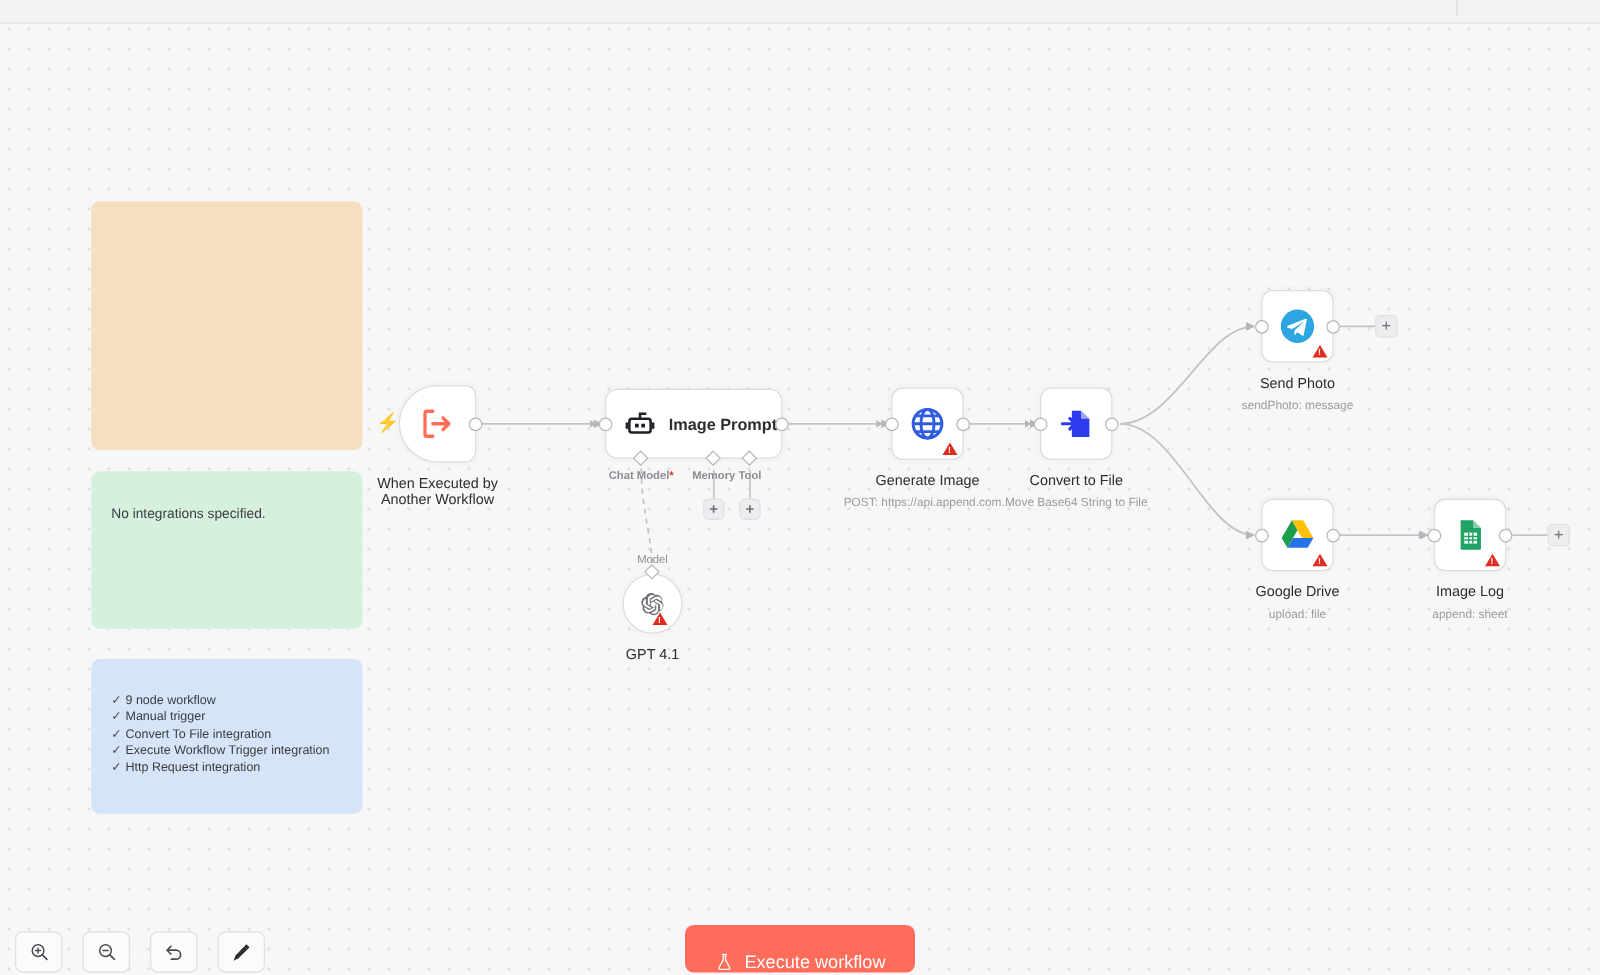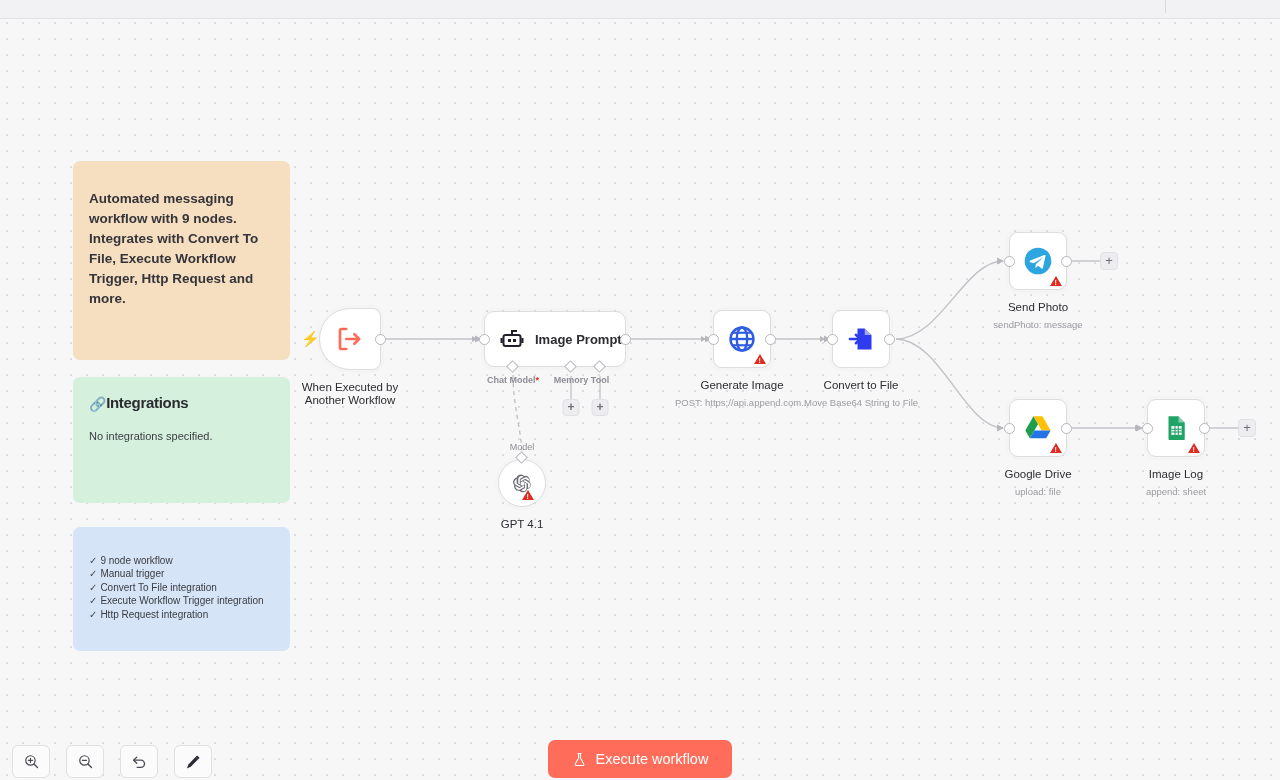--- a/index.html
+++ b/index.html
@@ -190,44 +190,42 @@
   #zoom-in-btn   { left: 12px; }
   #zoom-out-btn  { left: 66px; }
   #reset-zoom-btn{ left: 120px; }
   #tidy-btn      { left: 174px; }
 
   #execute-btn {
     position: absolute; left: 548px; bottom: 2px;
     width: 184px; height: 38px;
     background: #ff6d5a; border: none; border-radius: 7px;
     color: #ffffff; font-size: 14.5px; font-family: "Liberation Sans", sans-serif;
-    display: flex; align-items: center; justify-content: center; gap: 9px;
+    display: flex; align-items: flex-end; justify-content: center; gap: 9px;
     cursor: pointer;
   }
 </style>
 </head>
 <body>
 
 <div id="app">
 
   <div class="topbar">
     <div class="topbar-divider"></div>
   </div>
   <div class="tabs">
     <div class="tab active">Editor</div>
     <div class="tab">Executions</div>
     <div class="tab">Evaluations</div>
   </div>
 
   <div class="sticky" id="note-create">
-    <div class="sticky-body">Automated messaging workflow with 9 nodes. Integrates with Convert To File, Execute Workflow Trigger, Http Request and more.</div>
   </div>
 
   <div class="sticky" id="note-integrations">
-    <div class="sticky-title small"><span class="emoji">🔗</span><span>Integrations</span></div>
     <div class="sticky-body light">No integrations specified.</div>
   </div>
 
   <div class="sticky" id="note-features">
     <ul class="sticky-list">
       <li><span class="chk">✓</span><span>9 node workflow</span></li>
       <li><span class="chk">✓</span><span>Manual trigger</span></li>
       <li><span class="chk">✓</span><span>Convert To File integration</span></li>
       <li><span class="chk">✓</span><span>Execute Workflow Trigger integration</span></li>
       <li><span class="chk">✓</span><span>Http Request integration</span></li>

